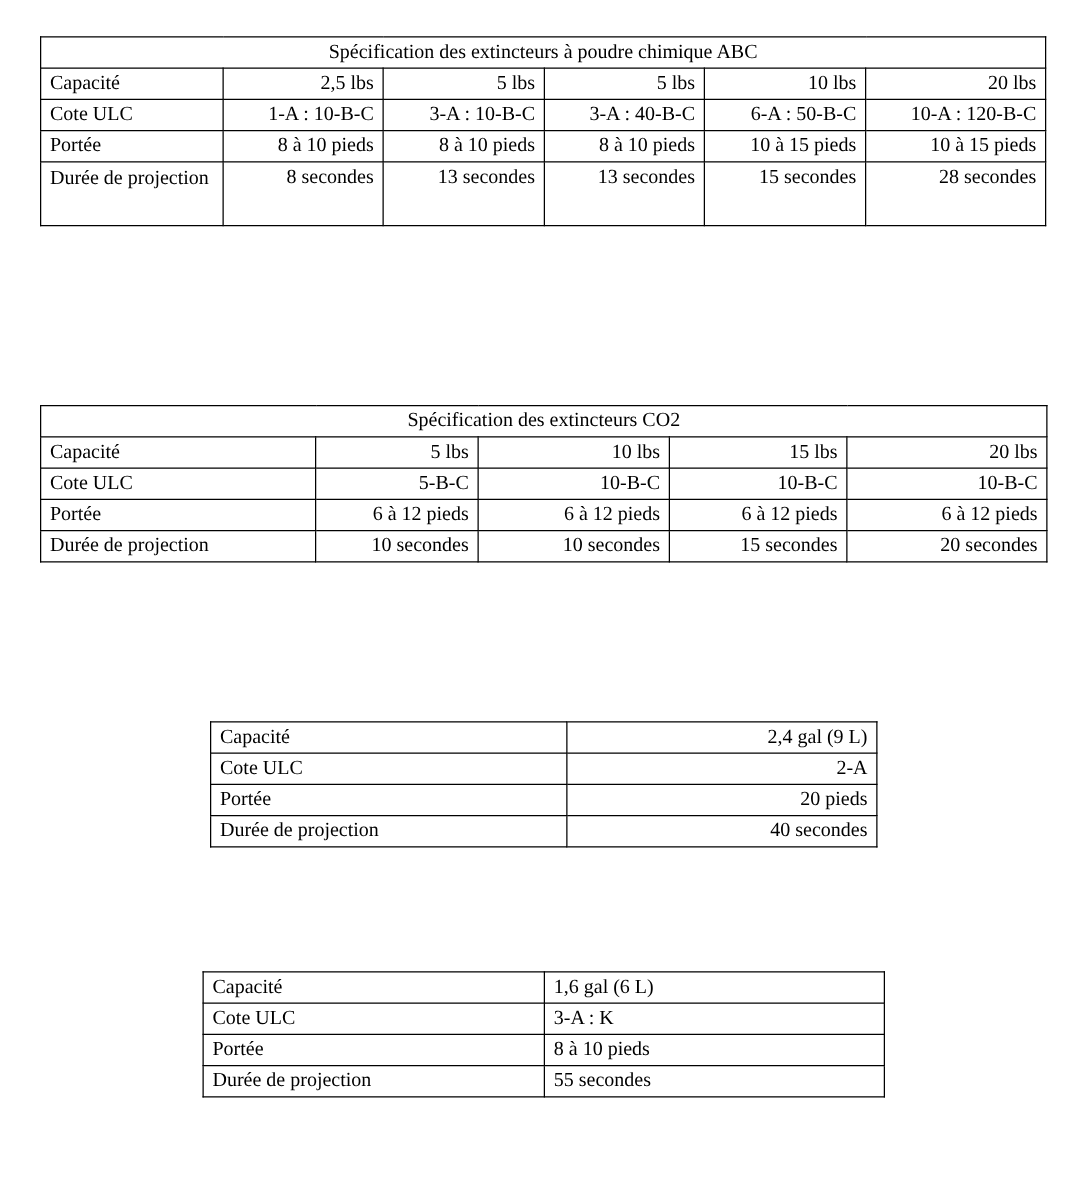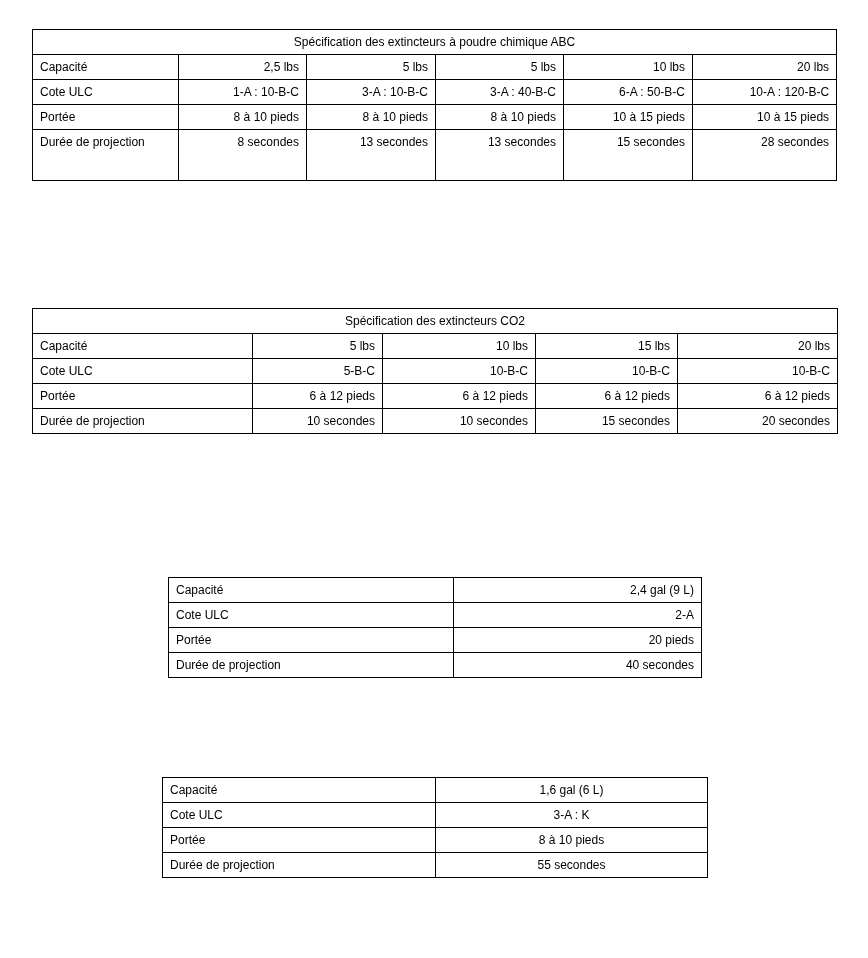--- a/index.html
+++ b/index.html
@@ -1,24 +1,24 @@
 <!DOCTYPE html>
 <html><head>
   <meta charset="utf-8">
   <style>
     html, body { margin: 0; padding: 0; background: #ffffff; }
     body { width: 868px; height: 958px; position: relative; font-family: "Liberation Sans", sans-serif; color: #000; }
-    table.spec { position: absolute; border-collapse: collapse; font-size: 12px; table-layout: fixed; }
+    table.spec { position: absolute; border-collapse: collapse; font-size: 16px; table-layout: fixed; font-family: Liberation Serif, serif; }
     table.spec td { border: 1px solid #000; padding: 0 7px; height: 24px; line-height: 24px; white-space: nowrap; vertical-align: top; }
     table.spec td.title { text-align: center; }
     table.spec td.val { text-align: right; }
-    table.spec td.val-left { text-align: center; margin-top: 24px; }
+    table.spec td.val-left { text-align: left; margin-top: 24px; }
     table.spec td.wrap { white-space: normal; line-height: 25px; }
     #t1 { left: 32px; top: 29px; width: 805px; }
-    #t2 { left: 32px; top: 308px; width: 805px; border-radius: 13px; }
+    #t2 { left: 32px; top: 324px; width: 805px; border-radius: 13px; }
     #t3 { left: 168px; top: 577px; width: 533px; }
     #t4 { left: 162px; top: 777px; width: 545px; }
     #t1 td.lbl { width: 132px; }
     #t2 td.lbl { width: 206px; }
     #t3 td.lbl { width: 271px; }
     #t4 td.lbl { width: 259px; }
     #t1 tr.tall td { height: 50px; }
   </style>
 </head>
 <body>

